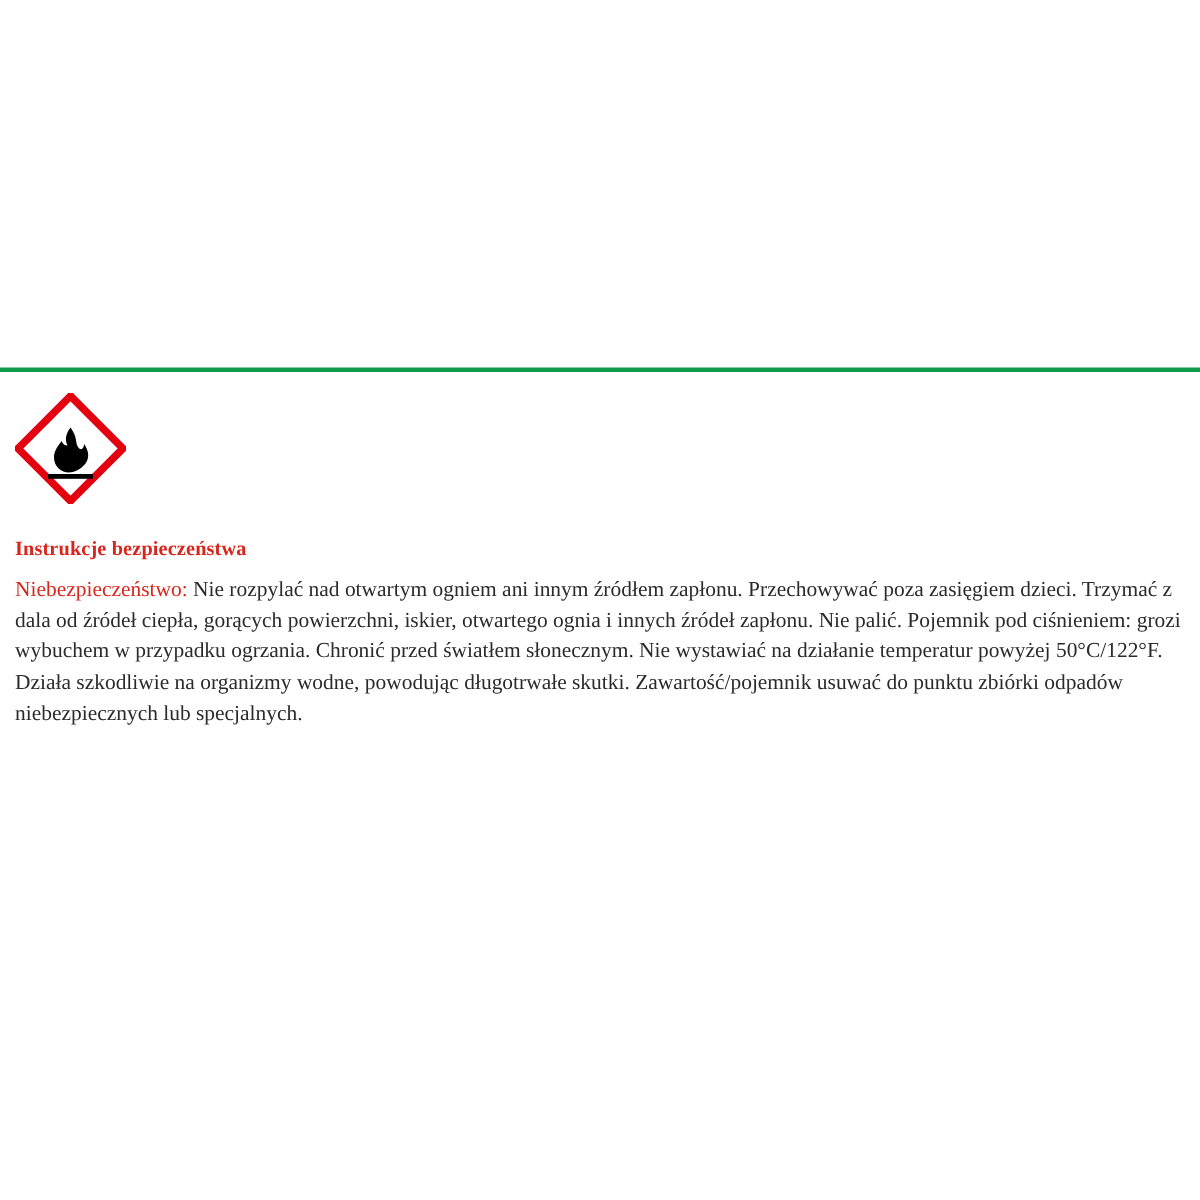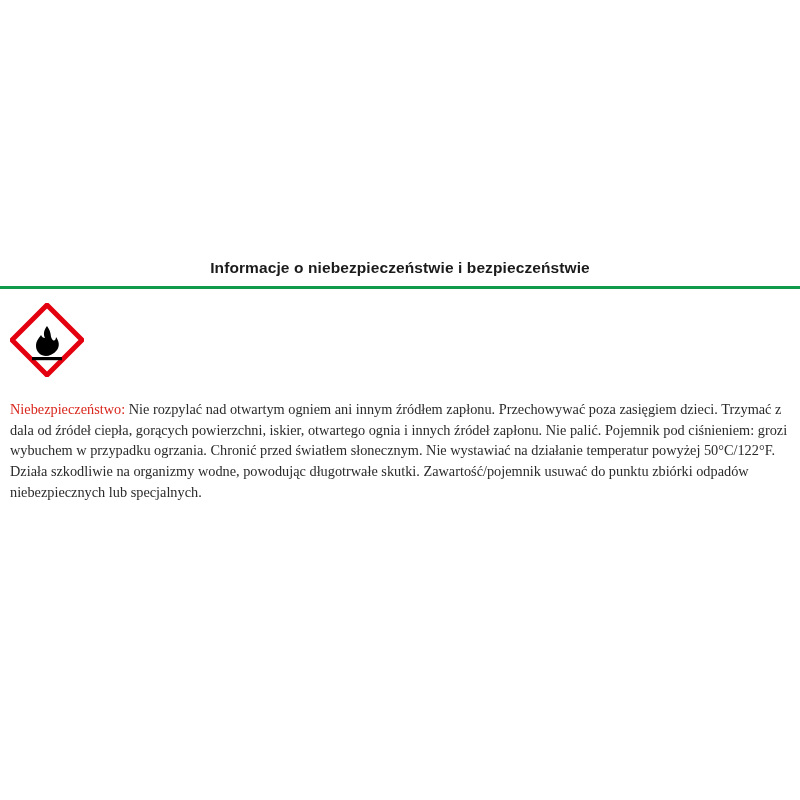--- a/index.html
+++ b/index.html
@@ -72,36 +72,36 @@
     font-weight: normal;
     color: #d9261c;
   }
 </style>
 </head>
 <body>
 
 <div class="page">
   <div class="doc">
 
-    <div class="title">Informacje o niebezpieczeństwie i bezpieczeństwie</div>
 
     <div class="rule"></div>
 
     <div class="pictogram-wrap">
       <div class="ghs">
         <svg width="74" height="74" viewBox="0 0 74 74" aria-hidden="true">
           <polygon points="37,2 72,37 37,72 2,37" fill="#ffffff" stroke="#e3000f" stroke-width="5"></polygon>
           <g transform="translate(37,40)">
             <path d="M0,-17 C5,-10 3,-7 5,-4 C7,-1 9,-3 9,-6 C12,-2 13,3 10,7 C7,11 2,13 -1,13 C-6,13 -11,9 -11,3 C-11,-2 -8,-5 -6,-8 C-5,-6 -4,-5 -2,-5 C-4,-9 -3,-13 0,-17 Z" fill="#000000"></path>
             <rect x="-15" y="14" width="30" height="3.2" fill="#000000"></rect>
           </g>
         </svg>
       </div>
     </div>
 
     <div class="safety-block">
+      <div class="safety-heading">Instrukcje bezpieczeństwa</div>
       <div class="safety-text">
         <span class="signal-word">Niebezpieczeństwo:</span><span> Nie rozpylać nad otwartym ogniem ani innym źródłem zapłonu. Przechowywać poza zasięgiem dzieci. Trzymać z dala od źródeł ciepła, gorących powierzchni, iskier, otwartego ognia i innych źródeł zapłonu. Nie palić. Pojemnik pod ciśnieniem: grozi wybuchem w przypadku ogrzania. Chronić przed światłem słonecznym. Nie wystawiać na działanie temperatur powyżej 50°C/122°F. Działa szkodliwie na organizmy wodne, powodując długotrwałe skutki. Zawartość/pojemnik usuwać do punktu zbiórki odpadów niebezpiecznych lub specjalnych.</span>
       </div>
     </div>
 
   </div>
 </div>
 
 </body></html>

